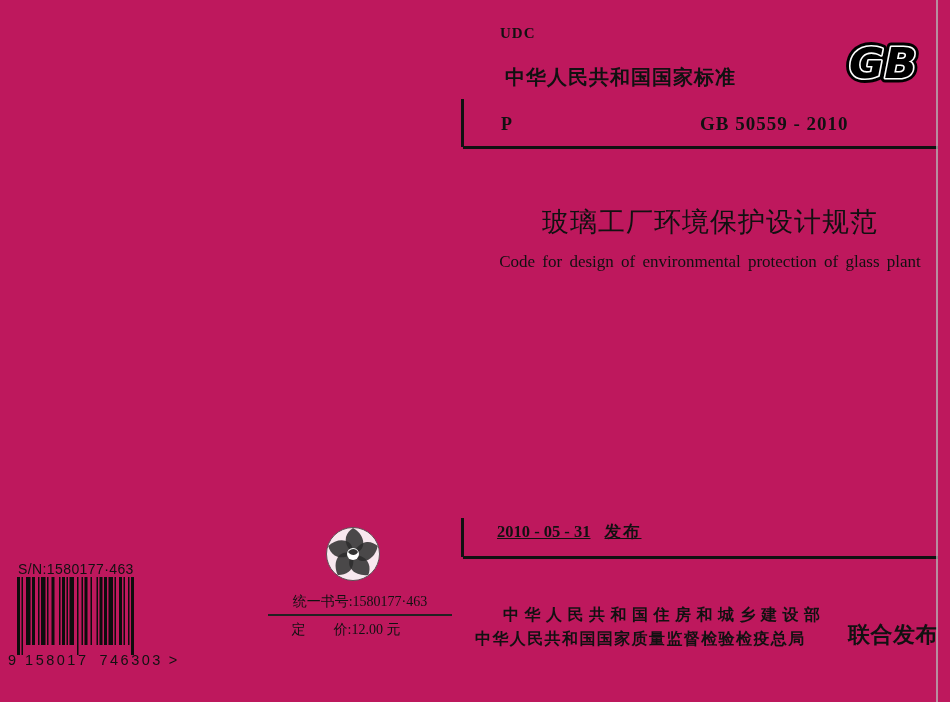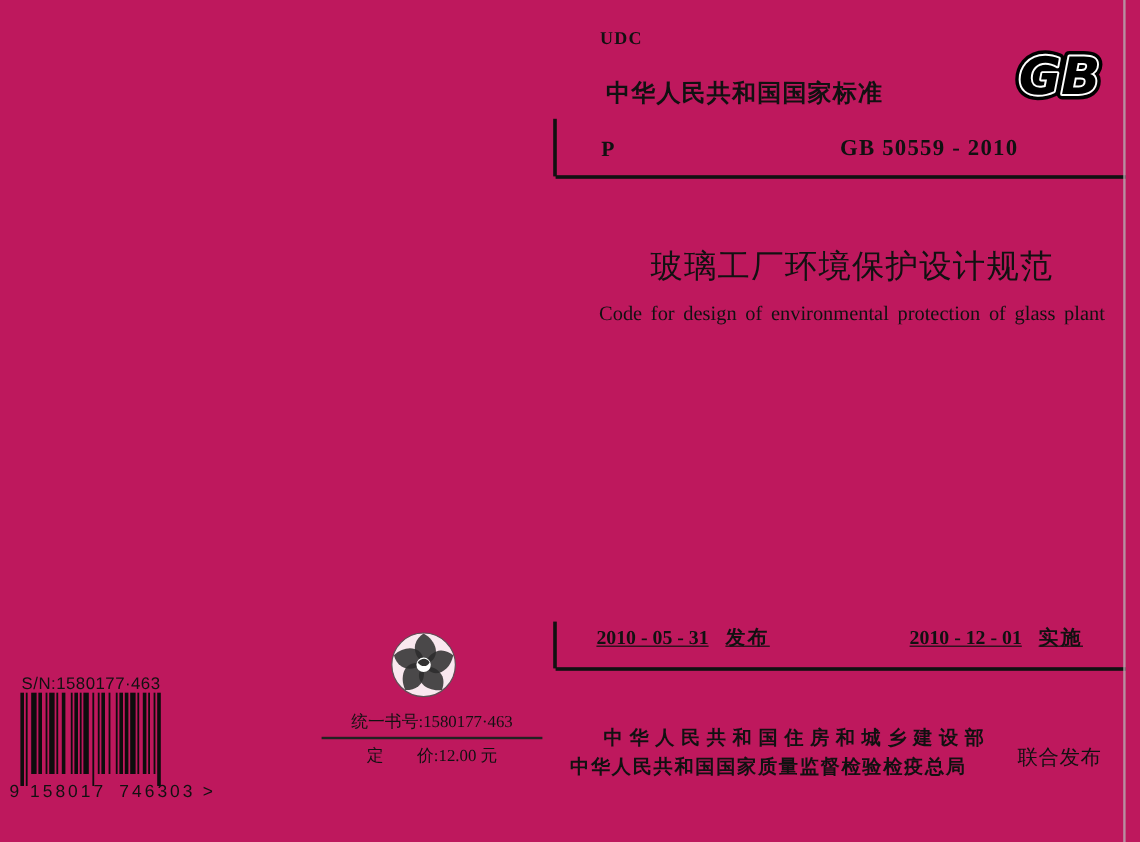--- a/index.html
+++ b/index.html
@@ -28,36 +28,36 @@
   #tick2{left:461px;top:518px;width:3px;height:39px;background:#111;}
   .date-row{top:521px;font-size:16.5px;font-weight:bold;white-space:nowrap;text-decoration:underline;}
   #date-issue{left:497px;}
   #date-eff{left:758px;}
   .date-label{font-family:"Liberation Sans","DejaVu Sans",sans-serif;margin-left:14px;letter-spacing:2px;}
   #rule2{left:463px;top:556px;width:475px;height:3px;background:#111;}
 
   
   #pub1{left:503px;top:605px;font-size:16px;font-weight:bold;letter-spacing:5.5px;white-space:nowrap;}
   #pub2{left:475px;top:629px;font-size:16px;font-weight:bold;letter-spacing:1.4px;white-space:nowrap;}
-  #joint{left:848px;top:620px;font-size:17px;font-weight:normal;letter-spacing:.5px;}
+  #joint{left:848px;top:620px;font-size:22px;font-weight:bold;letter-spacing:.5px;}
 
   
   #sn-text{left:18px;top:561px;font-size:14px;letter-spacing:.4px;}
   #barcode{left:15px;top:577px;}
   #bc-digits{left:8px;top:652px;font-size:14.5px;white-space:nowrap;}
   #bc-digits .g{letter-spacing:2.5px;}
   #bc-d1{margin-right:9px;}
   #bc-g1{margin-right:11px;}
   #bc-arrow{margin-left:6px;}
 
   
   #seal{left:325px;top:526px;}
   #book-row{left:268px;top:593px;width:184px;text-align:center;font-size:14px;white-space:nowrap;}
   #price-rule{left:268px;top:614px;width:184px;height:2px;background:#222;}
-  #price-row{left:268px;top:621px;width:184px;text-align:center;font-size:14px;white-space:nowrap;}
+  #price-row{left:254px;top:621px;width:184px;text-align:center;font-size:14px;white-space:nowrap;}
 
   
   #scanline{left:936px;top:0;width:2px;height:702px;background:#b5b5b5;opacity:.75;}
 </style>
 </head>
 <body>
 
 <div id="page">
 
   <div id="udc" class="abs serif">UDC</div>
@@ -75,23 +75,20 @@
   <div id="p-code" class="abs serif">P</div>
   <div id="std-number" class="abs serif">GB 50559 - 2010</div>
   <div id="rule1" class="abs"></div>
 
   <div id="title-zh" class="abs serif">玻璃工厂环境保护设计规范</div>
   <div id="title-en" class="abs serif">Code for design of environmental protection of glass plant</div>
 
   <div id="tick2" class="abs"></div>
   <div id="date-issue" class="abs serif date-row">
     <span>2010 - 05 - 31</span><span class="date-label">发布</span>
-  </div>
-  <div id="date-eff" class="abs serif date-row">
-    <span>2010 - 12 - 01</span><span class="date-label">实施</span>
   </div>
   <div id="rule2" class="abs"></div>
 
   <div id="pub1" class="abs sans">中华人民共和国住房和城乡建设部</div>
   <div id="pub2" class="abs sans">中华人民共和国国家质量监督检验检疫总局</div>
   <div id="joint" class="abs sans">联合发布</div>
 
   <div id="sn-text" class="abs sans">S/N:1580177·463</div>
   <svg id="barcode" class="abs" width="126" height="78" viewBox="0 0 126 78">
       <rect x="2.0" y="0" width="3.0" height="78" fill="#0d0d0d"></rect>

